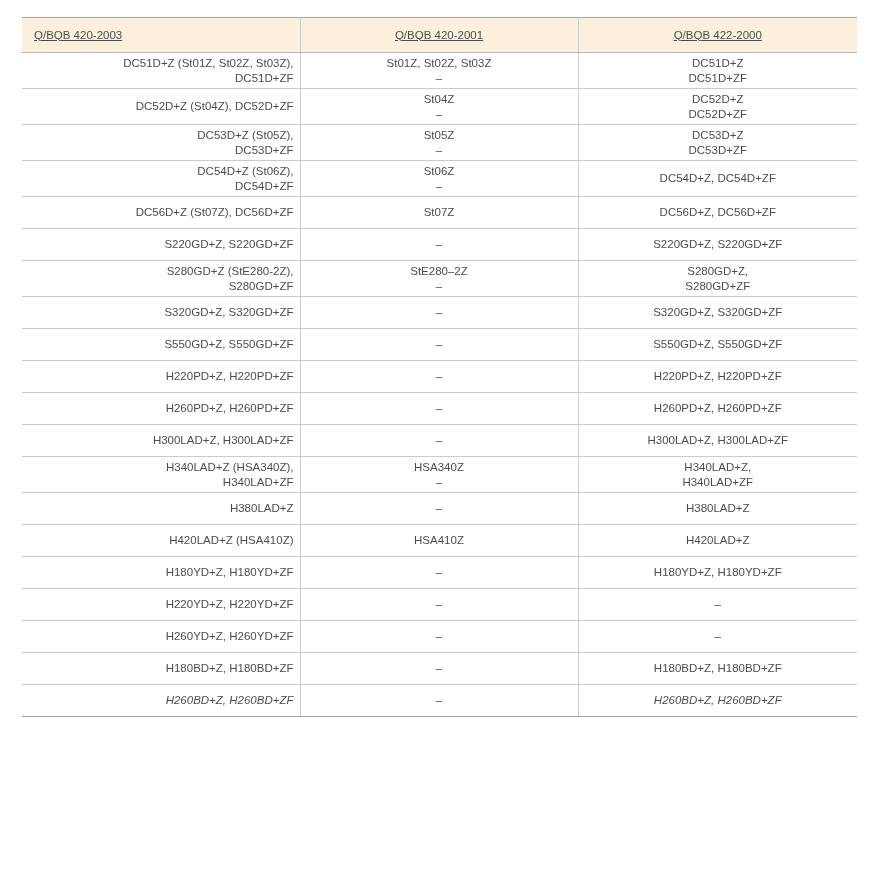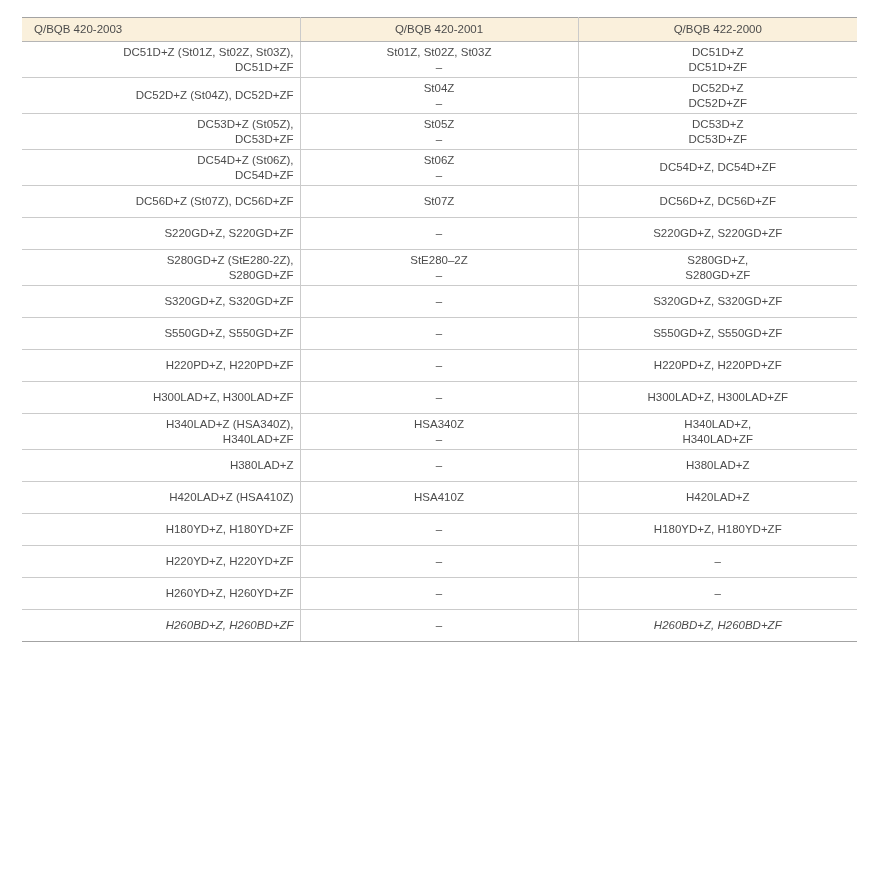--- a/index.html
+++ b/index.html
@@ -33,25 +33,26 @@
     color: var(--text);
   }
   table.std-table col.c1 { width: 278px; }
   table.std-table col.c2 { width: 278px; }
   table.std-table col.c3 { width: 279px; }
 
   table.std-table thead th {
     background: var(--header-bg);
     border-top: 1px solid var(--line-outer);
     border-bottom: 1px solid var(--line-header-bottom);
-    height: 24px;
+    height: 35px;
     font-weight: normal;
     text-align: center;
     vertical-align: middle;
     padding: 0 6px;
+    text-decoration: underline;
   }
   table.std-table thead th:first-child {
     text-align: left;
     padding-left: 12px;
   }
   table.std-table th:not(:last-child),
   table.std-table td:not(:last-child) {
     border-right: 1px solid var(--line-inner);
   }
   table.std-table tbody td {
@@ -207,20 +208,31 @@
           </td>
           <td>
             <div>–</div>
           </td>
           <td>
             <div>H220PD+Z, H220PD+ZF</div>
           </td>
         </tr>
         <tr class="single">
           <td>
+            <div>H260PD+Z, H260PD+ZF</div>
+          </td>
+          <td>
+            <div>–</div>
+          </td>
+          <td>
+            <div>H260PD+Z, H260PD+ZF</div>
+          </td>
+        </tr>
+        <tr class="single">
+          <td>
             <div>H300LAD+Z, H300LAD+ZF</div>
           </td>
           <td>
             <div>–</div>
           </td>
           <td>
             <div>H300LAD+Z, H300LAD+ZF</div>
           </td>
         </tr>
         <tr class="double">
@@ -283,20 +295,31 @@
         </tr>
         <tr class="single">
           <td>
             <div>H260YD+Z, H260YD+ZF</div>
           </td>
           <td>
             <div>–</div>
           </td>
           <td>
             <div>–</div>
+          </td>
+        </tr>
+        <tr class="single">
+          <td>
+            <div>H180BD+Z, H180BD+ZF</div>
+          </td>
+          <td>
+            <div>–</div>
+          </td>
+          <td>
+            <div>H180BD+Z, H180BD+ZF</div>
           </td>
         </tr>
         <tr class="single">
           <td>
             <div>H260BD+Z, H260BD+ZF</div>
           </td>
           <td>
             <div>–</div>
           </td>
           <td>

